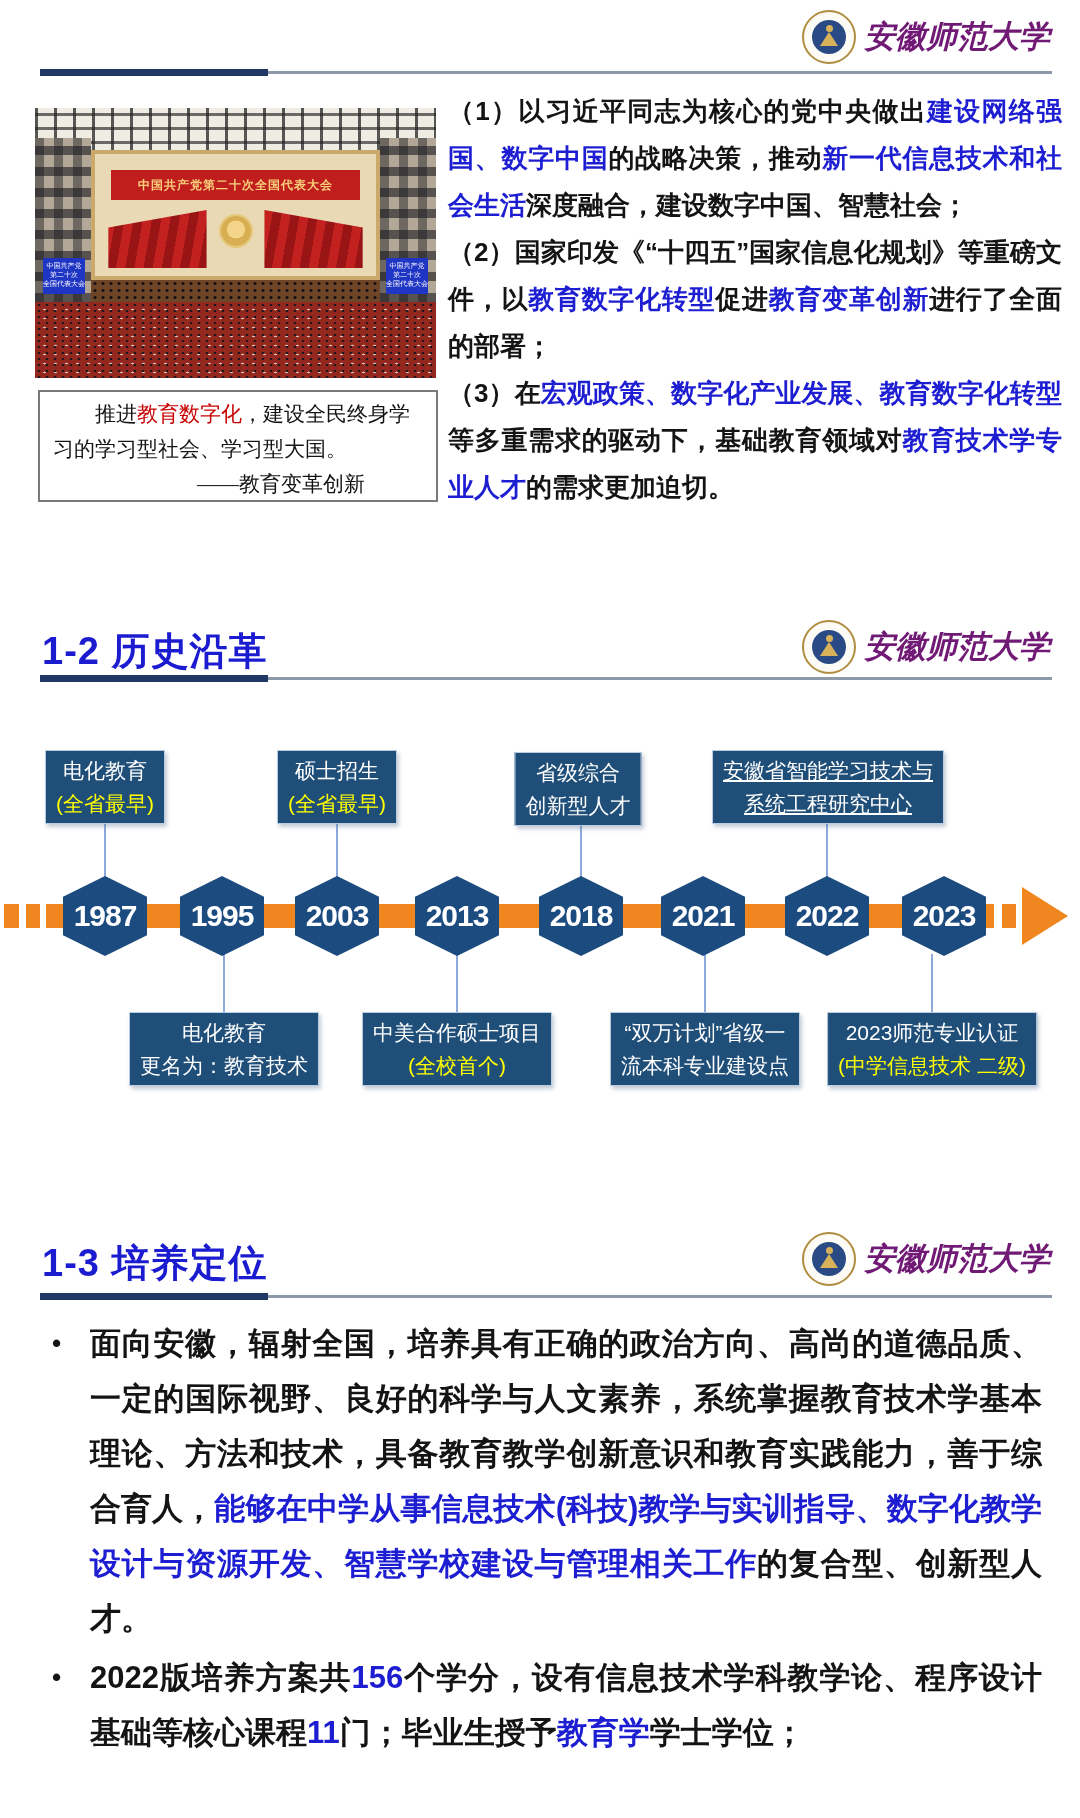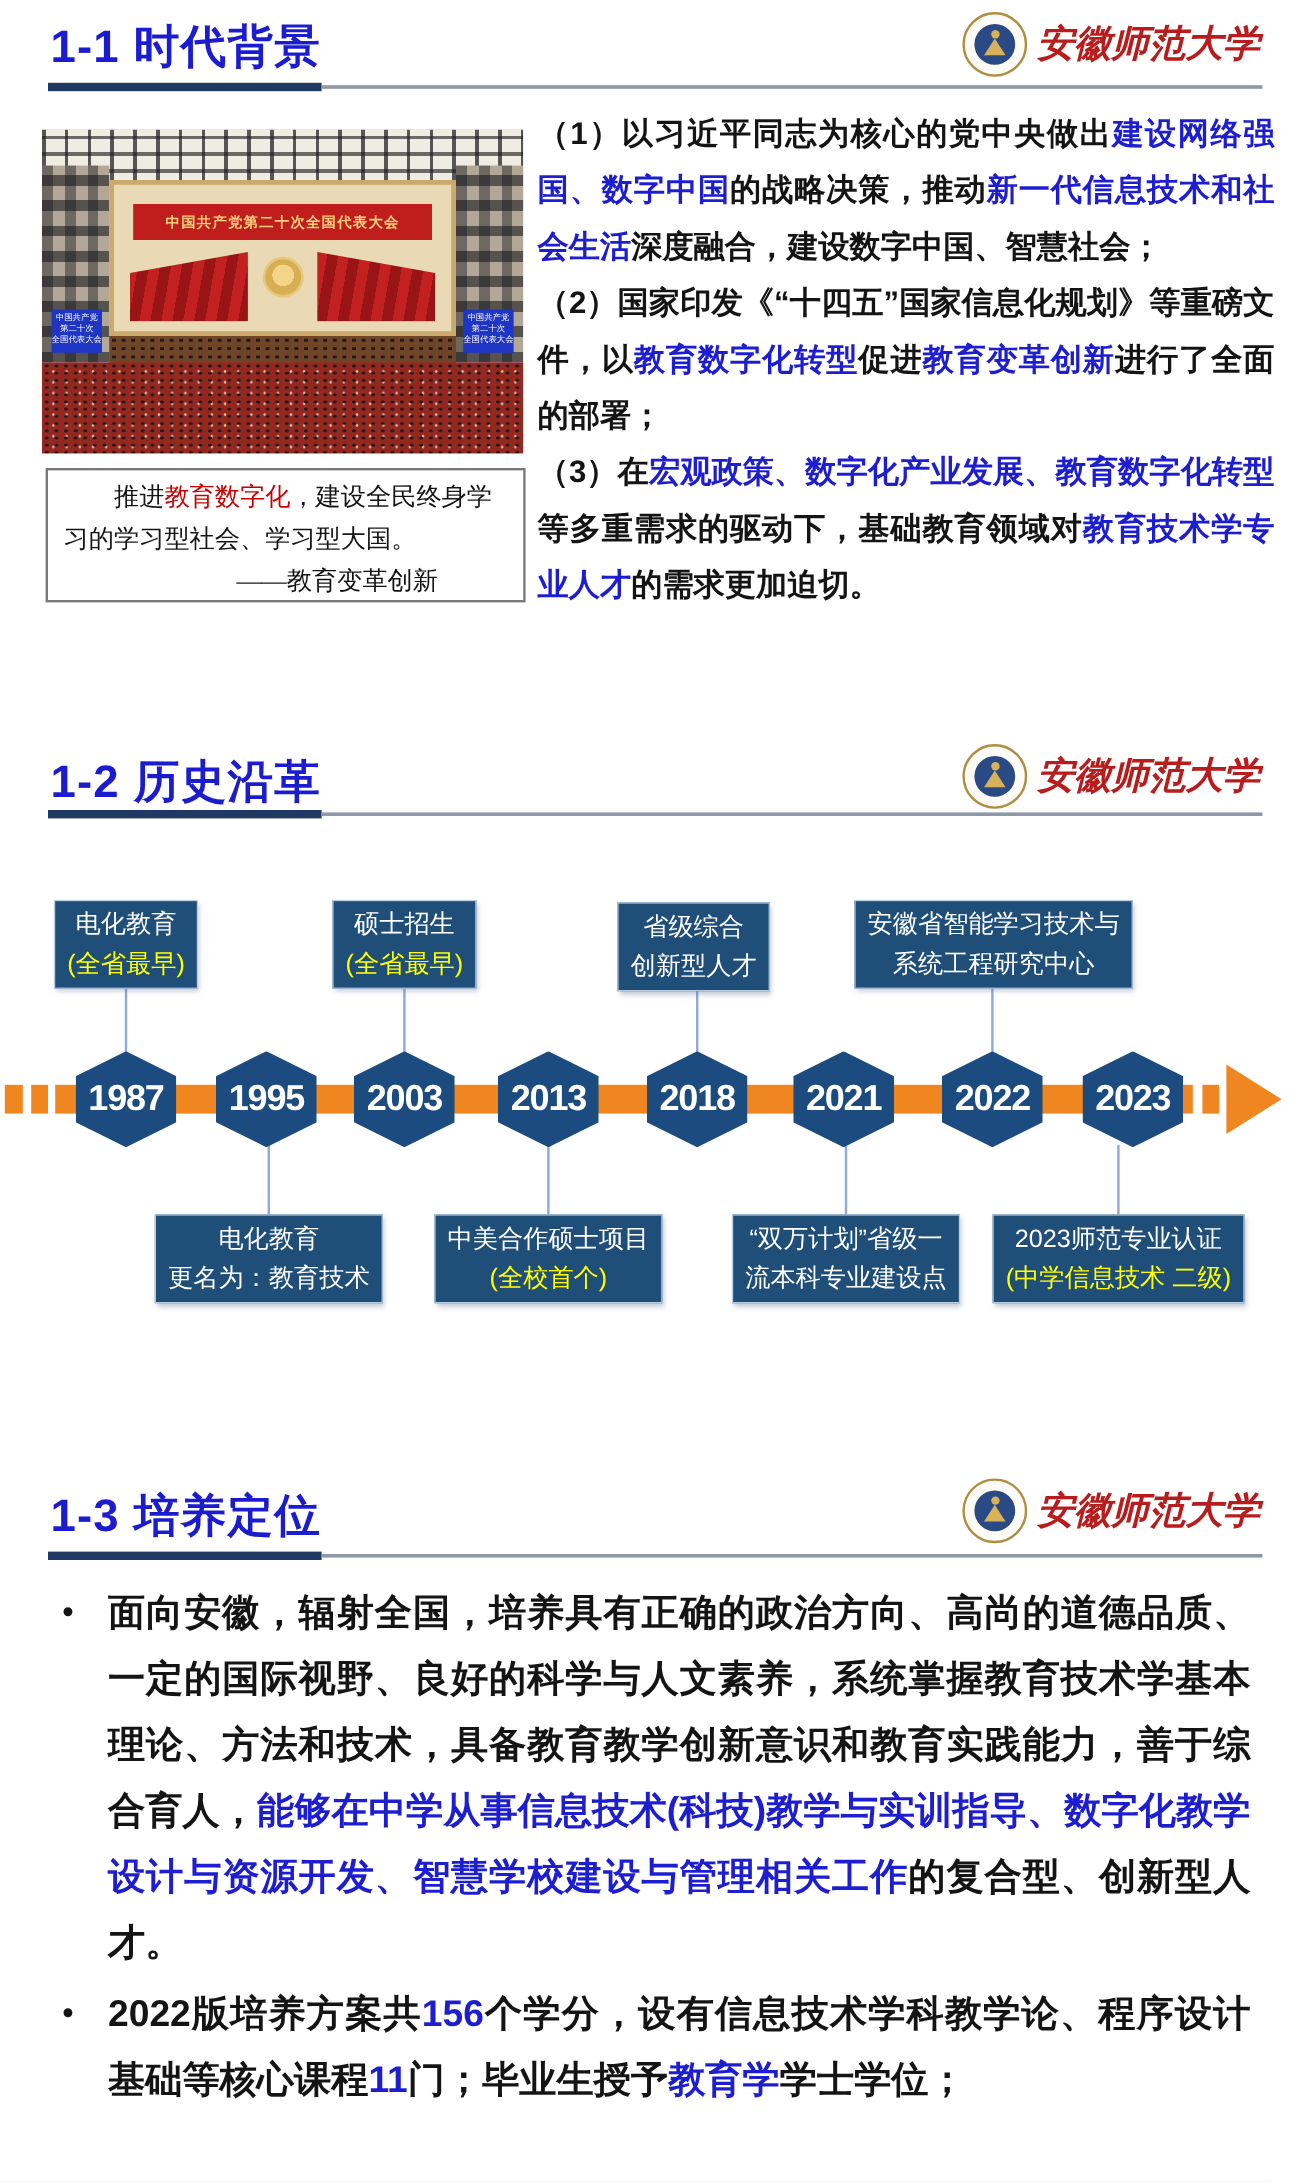--- a/index.html
+++ b/index.html
@@ -15,21 +15,21 @@
 
   .logo{position:absolute;right:30px;display:flex;align-items:center;gap:8px;}
   .seal{width:50px;height:50px;border-radius:50%;background:#fdfbf6;border:2px solid #b08d41;
         position:relative;flex:0 0 auto;}
   .seal-inner{position:absolute;inset:8px;border-radius:50%;background:#2a4a85;}
   .seal-inner::before{content:"";position:absolute;left:50%;top:5px;width:7px;height:7px;margin-left:-3.5px;
         border-radius:50%;background:#d8b25a;}
   .seal-inner::after{content:"";position:absolute;left:50%;top:12px;width:0;height:0;margin-left:-9px;
         border-left:9px solid transparent;border-right:9px solid transparent;border-bottom:14px solid #d8b25a;}
   .logo-text{font-family:"Liberation Serif",serif;font-style:italic;font-weight:bold;
-             font-size:31px;color:#b91c1c;white-space:nowrap;}
+             font-size:31px;color:#701a75;white-space:nowrap;}
 
   
   .seg-k{color:#141414;}
   .seg-b{color:#1d1dd2;}
   .seg-r{color:#c80000;}
   .seg-w{color:#ffffff;}
   .seg-y{color:#ffff00;}
 
   
   .para-block{position:absolute;left:448px;top:88px;width:614px;font-size:26px;line-height:47px;
@@ -98,21 +98,20 @@
   .bullet{display:flex;align-items:flex-start;font-size:31px;line-height:55px;font-weight:bold;color:#141414;}
   .bullet + .bullet{margin-top:4px;}
   .bullet .dot{flex:0 0 38px;font-size:26px;color:#141414;}
   .bullet .btxt{width:952px;text-align:justify;}
 </style>
 </head>
 <body>
 
 <div class="page">
 
-  <div class="sec-title" style="top:14px;">1-1 时代背景</div>
   <div class="logo" style="top:10px;">
     <div class="seal">
         <div class="seal-inner"></div>
       </div>
     <div class="logo-text">安徽师范大学</div>
   </div>
   <div class="rule" style="top:69px;">
     <div class="dark"></div>
       <div class="gray"></div>
   </div>
@@ -181,21 +180,21 @@
         <div class="seg-y">(全省最早)</div>
       </div>
     <div class="tlbox" style="left:337px;top:50px;">
         <div class="seg-w">硕士招生</div>
         <div class="seg-y">(全省最早)</div>
       </div>
     <div class="tlbox" style="left:578px;top:52px;">
         <div class="seg-w">省级综合</div>
         <div class="seg-w">创新型人才</div>
       </div>
-    <div class="tlbox" style="left:828px;top:50px;">
+    <div class="tlbox" style="left:828px;top:50px;text-decoration:underline;">
         <div class="seg-w">安徽省智能学习技术与</div>
         <div class="seg-w">系统工程研究中心</div>
       </div>
 
     <div class="dash" style="left:4px;width:15px;"></div>
     <div class="dash" style="left:26px;width:14px;"></div>
     <div class="band" style="left:46px;width:906px;"></div>
     <div class="dash" style="left:958px;width:15px;"></div>
     <div class="dash" style="left:980px;width:14px;"></div>
     <div class="dash" style="left:1002px;width:14px;"></div>

